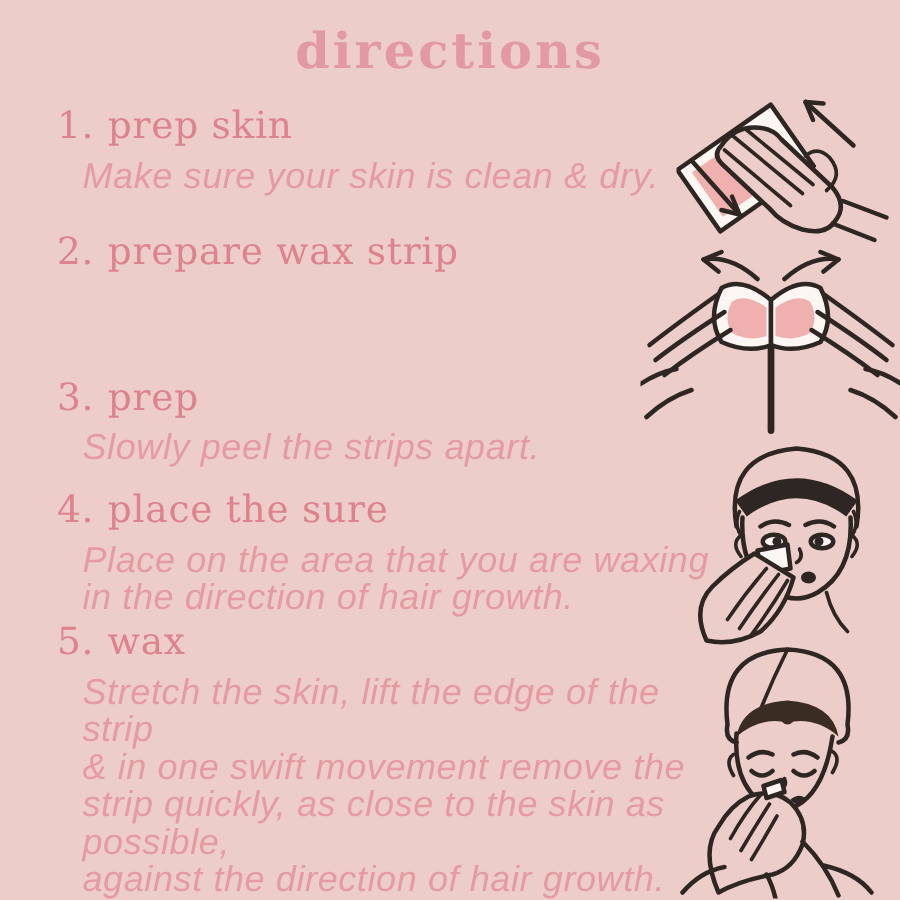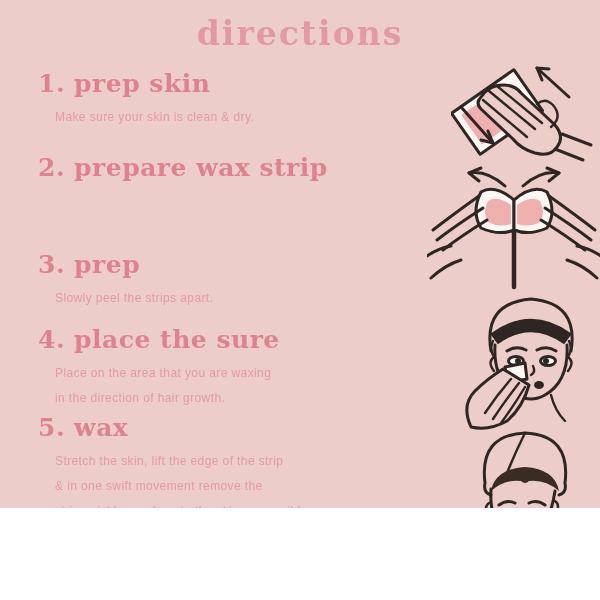--- a/index.html
+++ b/index.html
@@ -1,50 +1,51 @@
 <!DOCTYPE html>
 <html style="--background: #eccdc9; --title: #e399a1; --heading: #de828d; --body: #e59ba1; --line-art: #2e2622; --strip-white: #fdf7f4; --wax-pink: #efb0af; --hair-dark: #3a2b23;"><head>
 <meta charset="utf-8">
 <style>
   html,body{margin:0;padding:0;}
   #card{
     position:relative;
-    width:600px;height:508px;
+    width:600px;height:600px;
     background:var(--background,#eccdc9);
     overflow:hidden;
     font-family:"Liberation Sans",sans-serif;
   }
   .title{
     position:absolute;top:14px;left:0;width:100%;
     text-align:center;
     font-family:"DejaVu Serif",serif;
     font-weight:700;
     font-size:33px;
     letter-spacing:2px;
     color:var(--title,#e399a1);
   }
   .step{position:absolute;left:38px;}
   .step-heading{
     font-family:"DejaVu Serif",serif;
-    font-weight:700;
+    font-weight:400;
     font-size:25px;
     line-height:32px;
     color:var(--heading,#de828d);
     letter-spacing:.5px;
   }
   .step-heading .num{margin-right:9px;}
   .step-desc{
     margin-top:5px;
     padding-left:17px;
-    font-size:12px;
+    font-size:24px;
     line-height:25px;
     letter-spacing:.4px;
     color:var(--body,#e59ba1);
     white-space:pre-line;
     max-width:420px;
+    font-style:italic;
   }
   .illus{position:absolute;}
   
   .ln{stroke:var(--line-art,#2e2622);fill:none;stroke-width:3;stroke-linecap:round;stroke-linejoin:round;}
   .ln-thin{stroke:var(--line-art,#2e2622);fill:none;stroke-width:2.4;stroke-linecap:round;stroke-linejoin:round;}
   .fill-strip{fill:var(--strip-white,#fdf7f4);stroke:var(--line-art,#2e2622);stroke-width:3;stroke-linejoin:round;}
   .fill-wax{fill:var(--wax-pink,#efb0af);stroke:none;}
   .fill-bg{fill:var(--background,#eccdc9);stroke:var(--line-art,#2e2622);stroke-width:3;stroke-linejoin:round;}
   .fill-line{fill:var(--line-art,#2e2622);stroke:none;}
   .band{stroke:var(--line-art,#2e2622);stroke-width:13;fill:none;stroke-linecap:butt;}

